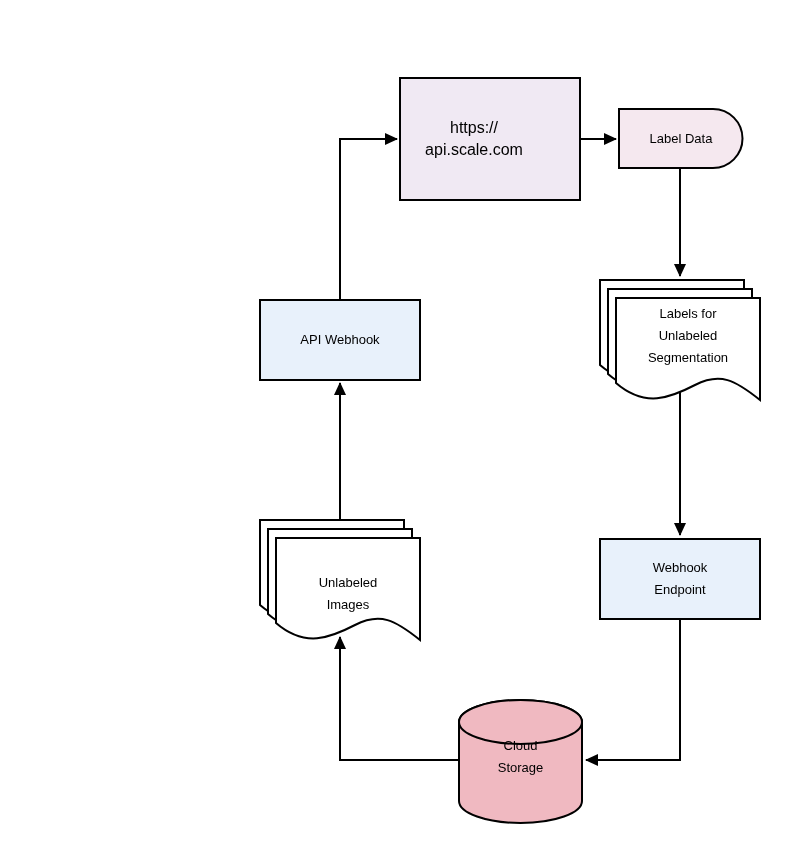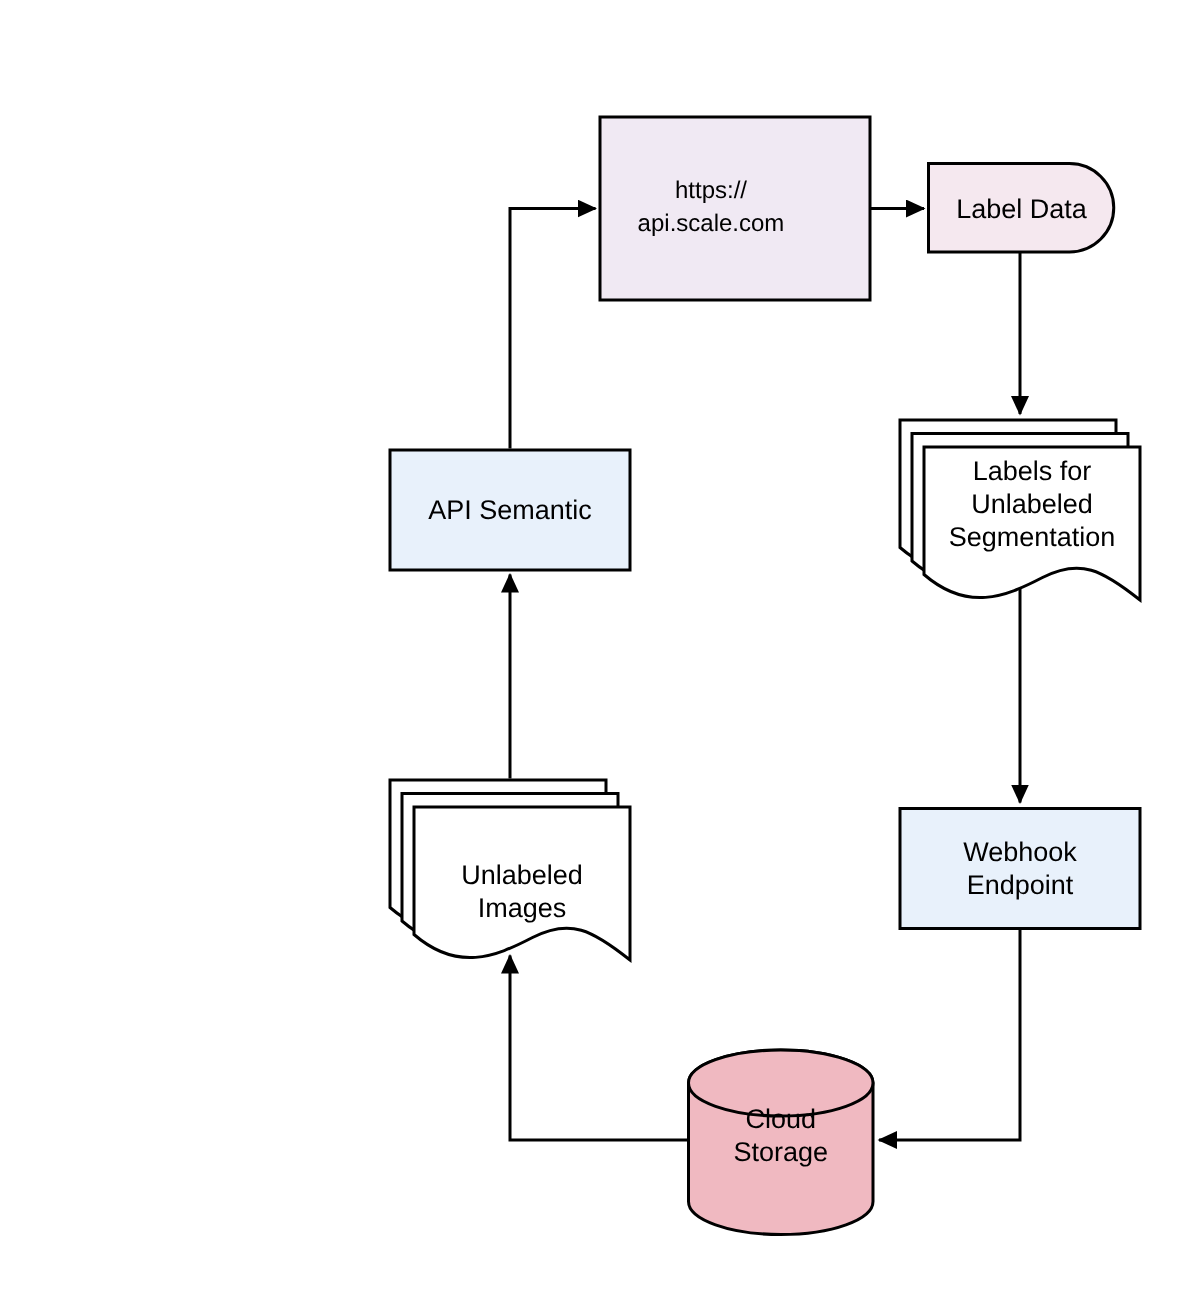--- a/index.html
+++ b/index.html
@@ -6,21 +6,21 @@
   .canvas {
     position:relative; width:800px; height:860px; background:#ffffff;
     font-family:"Liberation Sans", sans-serif; overflow:hidden;
   }
   .canvas > svg { position:absolute; left:0; top:0; }
   .shape { stroke:#000000; stroke-width:2; }
   .connector { stroke:#000000; stroke-width:2; fill:none; }
   .label {
     position:absolute; display:flex; align-items:center; justify-content:center;
     text-align:center; white-space:pre-line; color:#000000;
-    font-size:18px; line-height:22px;
+    font-size:13px; line-height:22px;
   }
   .label.big { font-size:16px; }
 </style>
 </head>
 <body>
 
 <div class="canvas">
 
   <svg width="800" height="860" viewBox="0 0 800 860">
     <defs>
@@ -73,15 +73,15 @@
 
   <div class="label" style="left:600px; top:539px; width:160px; height:80px;">Webhook
 Endpoint</div>
 
   <div class="label" style="left:459px; top:707px; width:123px; height:100px;">Cloud
 Storage</div>
 
   <div class="label" style="left:276px; top:530px; width:144px; height:90px;margin-top:19px;">Unlabeled
 Images</div>
 
-  <div class="label" style="left:260px; top:300px; width:160px; height:80px;">API Semantic</div>
+  <div class="label" style="left:260px; top:300px; width:160px; height:80px;">API Webhook</div>
 
 </div>
 
 </body></html>

